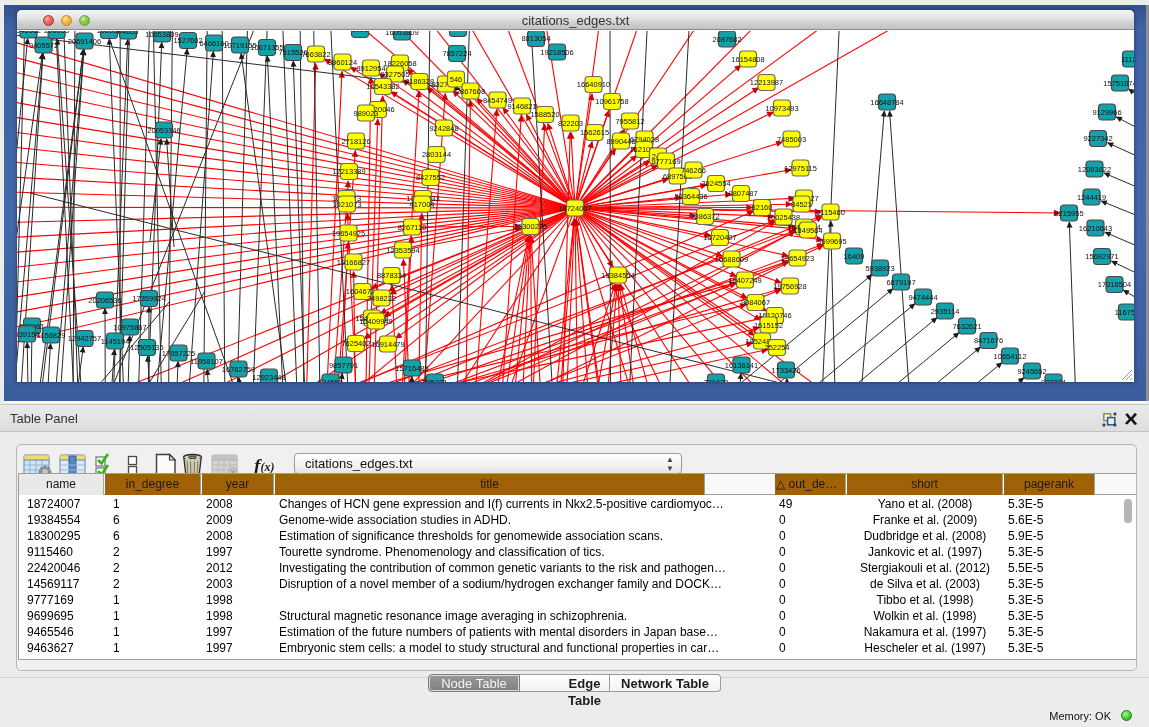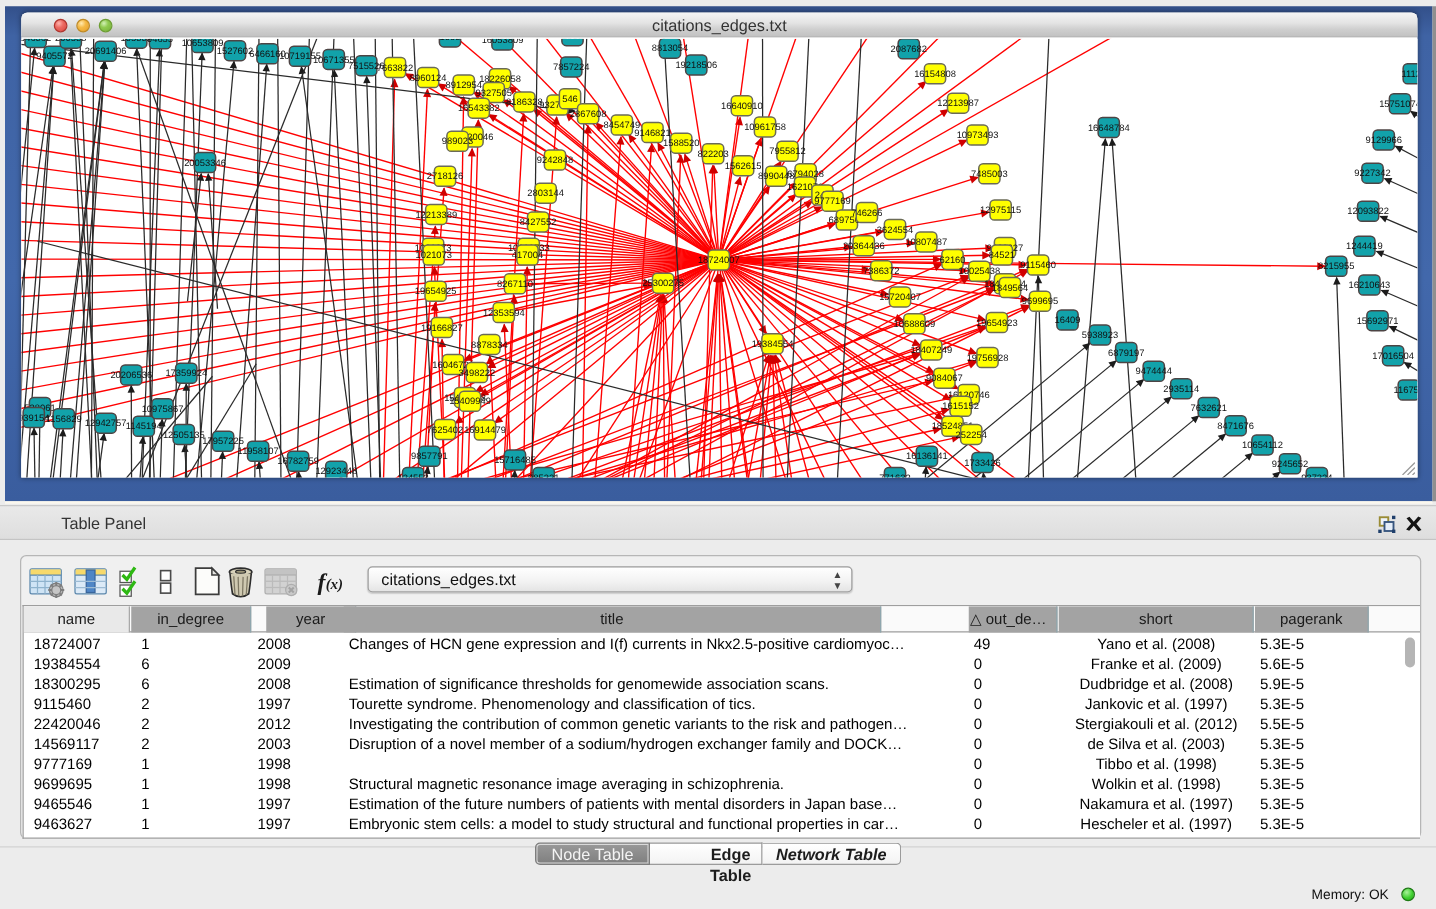--- a/index.html
+++ b/index.html
@@ -16,40 +16,40 @@
 #titlebar .title { position:absolute; left:0; right:0; top:3px; text-align:center;
   font-size:13px; color:#333; }
 .tl { position:absolute; top:4.5px; width:11px; height:11px; border-radius:50%; }
 .tl.r { left:26px; background:radial-gradient(circle at 35% 30%, #ffb3ad 0%, #ec6b63 40%, #d8453c 100%); border:0.5px solid #b0352e;}
 .tl.y { left:44px; background:radial-gradient(circle at 35% 30%, #ffe9b0 0%, #f5b945 40%, #e29d2a 100%); border:0.5px solid #c08a24;}
 .tl.g { left:62px; background:radial-gradient(circle at 35% 30%, #d2f0b6 0%, #8fca50 40%, #74ad38 100%); border:0.5px solid #6d9e34;}
 #canvas { position:absolute; left:0; top:21px; width:1117px; height:351px; background:#fff; overflow:hidden; }
 #grip { position:absolute; right:2px; bottom:2px; width:12px; height:12px; }
 #tpbar { position:absolute; left:0; top:404px; width:1149px; height:28px;
   background:linear-gradient(180deg,#e9e9e9,#dedede); border-top:1px solid #c9c9c9; border-bottom:1px solid #c4c4c4; }
-#tpbar .lab { position:absolute; left:10px; top:6px; font-size:13px; color:#333;margin-left:39px; }
+#tpbar .lab { position:absolute; left:10px; top:6px; font-size:13px; color:#333; }
 #tpbar .float { position:absolute; right:32px; top:7px; }
 #tpbar .close { position:absolute; right:11px; top:7px; }
 #panel { position:absolute; left:16px; top:444px; width:1121px; height:227px;
   background:#f0f0f0; border:1px solid #b6b6b6; border-radius:5px; }
 #toolbar { position:absolute; left:3px; top:5px; width:1110px; height:30px; }
 .tbi { position:absolute; left:1px; top:1px; }
 #combo { position:absolute; left:274px; top:3px; width:388px; height:21px; border:1px solid #9d9d9d;
   border-radius:4px; background:linear-gradient(180deg,#ffffff,#f2f2f2 60%,#e4e4e4);
   font-size:13px; color:#111; line-height:19px; padding-left:10px;
   box-shadow:0 1px 1px rgba(0,0,0,0.15); }
 #combo .arrows { position:absolute; right:7px; top:1px; font-size:8px; color:#444; line-height:9px; }
-#tbl { position:absolute; left:1px; top:39px; width:1118px; height:187px; background:#fff;
+#tbl { position:absolute; left:1px; top:28px; width:1118px; height:187px; background:#fff;
   border:1px solid #9e9e9e; border-right:none; overflow:hidden; }
 #thead { position:relative; height:21px; background:#fafafa; border-bottom:1px solid #9e9e9e; font-size:12px; color:#1a1a1a; }
 #thead div { position:absolute; top:0; height:21px; line-height:21px; text-align:center;
-  border-right:1px solid #8fa6ad; background:#a3a3a3; }
+  border-right:1px solid #8fa6ad; background:#a16207; }
 #thead .h1 { left:0; width:85px; background:#e9e9e9; border-right:1px solid #a9a9a9; }
 #thead .h2 { left:86px; width:96px; }
-#thead .h3 { left:183px; width:72px;margin-left:11px; }
+#thead .h3 { left:183px; width:72px; }
 #thead .h4 { left:256px; width:430px; }
 #thead .h5 { left:756px; width:71px; text-align:left; padding-left:1px; }
 #thead .h6 { left:828px; width:156px; }
 #thead .h7 { left:985px; width:91px; }
 #tbody { position:absolute; left:0; top:22px; right:0; bottom:0; font-size:12px; color:#000; }
 .tr { position:relative; height:16px; line-height:16px; white-space:nowrap; }
 .tr div { position:absolute; top:0; height:16px; overflow:hidden; }
 .c1 { left:8px; width:78px; }
 .c2 { left:94px; width:88px; }
 .c3 { left:187px; width:68px; }
@@ -57,21 +57,21 @@
 .c5 { left:760px; width:67px; }
 .c6 { left:828px; width:156px; text-align:center; }
 .c7 { left:989px; width:87px; }
 #vscroll { position:absolute; right:3px; top:23px; width:10px; height:162px; }
 #vscroll .thumb { position:absolute; left:1px; top:2px; width:8px; height:24px; border-radius:4px;
   background:#b5b5b5; }
 #tabline { position:absolute; left:0; top:677px; width:1149px; height:1px; background:#d2d2d2; }
 #tabs { position:absolute; left:428px; top:674px; height:18px; display:flex; font-size:13px; font-weight:bold; }
 #tabs .tab { height:18px; line-height:17px; text-align:center; border:1px solid #9b9b9b; border-left:none;
   background:linear-gradient(180deg,#ffffff,#f3f3f3); color:#1c1c1c; }
-#tabs .tab.t1 { width:92px; } #tabs .tab.t2 { width:90px;padding-left:40px; } #tabs .tab.t3 { width:111px;font-style:italic; }
+#tabs .tab.t1 { width:92px; } #tabs .tab.t2 { width:90px;padding-left:40px; } #tabs .tab.t3 { width:111px; }
 #tabs .tab.sel { background:linear-gradient(180deg,#999999,#7f7f7f); color:#f4f4f4; font-weight:normal;
   border:1px solid #7d7d7d; border-radius:4px 0 0 4px; box-shadow:inset 0 0 0 1px #dadada; }
 #tabs .tab.last { border-radius:0 4px 4px 0; }
 #mem { position:absolute; right:38px; top:710px; font-size:11px; color:#111; }
 #memdot { position:absolute; right:17px; top:710px; width:11px; height:11px; border-radius:50%;
   background:radial-gradient(circle at 38% 32%, #a9f29a 0%, #3ecf2e 55%, #2aa81e 100%);
   border:1px solid #1d7a14; }
 </style></head>
 <body>
 <div id="frame"></div>
@@ -1032,20 +1032,21 @@
           <div class="c3">2008</div>
           <div class="c4">Changes of HCN gene expression and I(f) currents in Nkx2.5-positive cardiomyoc…</div>
           <div class="c5">49</div>
           <div class="c6">Yano et al. (2008)</div>
           <div class="c7">5.3E-5</div>
         </div>
 <div class="tr">
           <div class="c1">19384554</div>
           <div class="c2">6</div>
           <div class="c3">2009</div>
+          <div class="c4">Genome-wide association studies in ADHD.</div>
           <div class="c5">0</div>
           <div class="c6">Franke et al. (2009)</div>
           <div class="c7">5.6E-5</div>
         </div>
 <div class="tr">
           <div class="c1">18300295</div>
           <div class="c2">6</div>
           <div class="c3">2008</div>
           <div class="c4">Estimation of significance thresholds for genomewide association scans.</div>
           <div class="c5">0</div>

